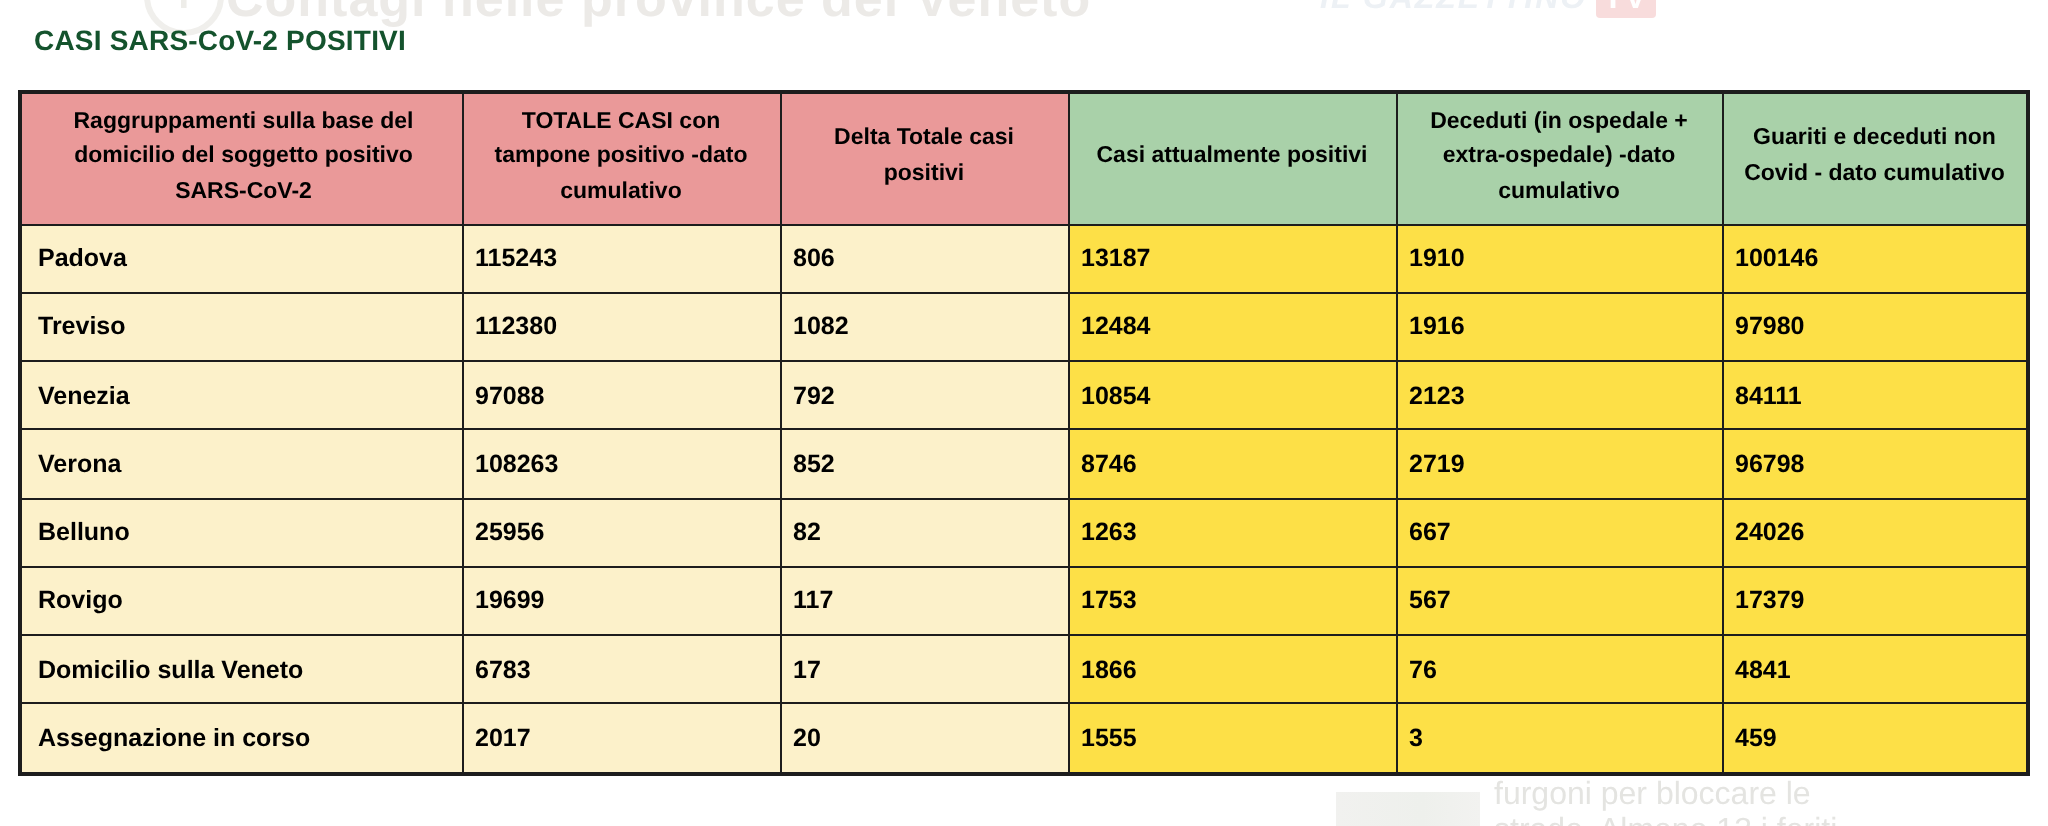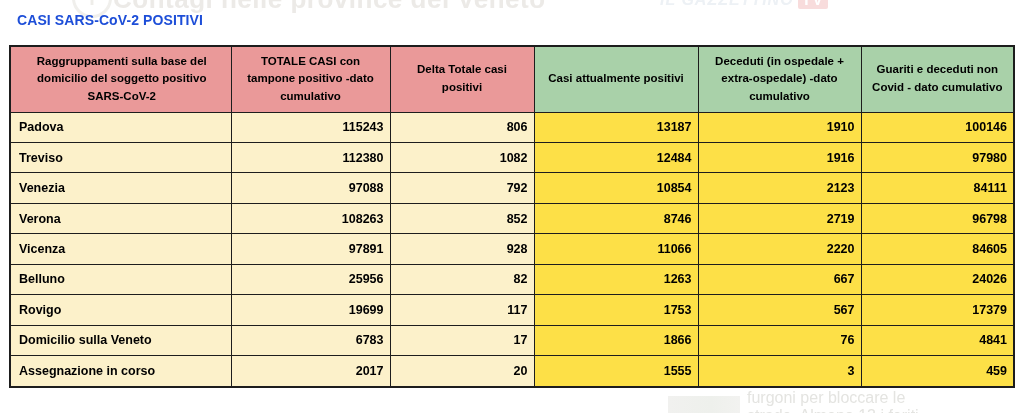--- a/index.html
+++ b/index.html
@@ -39,21 +39,21 @@
   .wm-bottom-img {
     left: 668px; top: 396px; width: 72px; height: 17px;
     background: linear-gradient(90deg,#f1f1ef,#eef0ec 60%,#f2f2f0);
   }
   .wm-caption1 { left: 747px; top: 389px; font-size: 16px; color: #e4e4e1; }
   .wm-caption2 { left: 747px; top: 407px; font-size: 16px; color: #e4e4e1; }
 
   
   .page-title {
     position: absolute; left: 17px; top: 12px;
-    font-size: 14px; font-weight: bold; color: #1d4ed8;
+    font-size: 14px; font-weight: bold; color: #14532d;
     letter-spacing: 0.1px;
   }
 
   
   table.data {
     position: absolute; left: 9px; top: 45px;
     width: 1004px; height: 343px;
     border-collapse: collapse; table-layout: fixed;
     border: 2px solid #1d1d1d;
   }
@@ -64,21 +64,21 @@
     padding: 2px 6px;
     overflow: hidden;
   }
   table.data thead tr { height: 66px; }
   table.data th {
     font-size: 11.5px; line-height: 1.55; text-align: center;
     white-space: normal;
   }
   table.data th.first { text-align: center; padding-left: 8px; }
   table.data td {
-    font-size: 12.5px; text-align: right; white-space: nowrap;
+    font-size: 12.5px; text-align: left; white-space: nowrap;
   }
   table.data td.label { text-align: left; padding-left: 8px; }
   .bg-pink  { background: #ea9999; }
   .bg-hgreen{ background: #a9d1a9; }
   .bg-cream { background: #fcf1ca; margin-top: 25px; }
   .bg-green { background: #fde047; margin-top: 18px; }
 </style>
 </head>
 <body>
 
@@ -137,28 +137,20 @@
     </tr>
     <tr>
       <td class="bg-cream label">Verona</td>
       <td class="bg-cream">108263</td>
       <td class="bg-cream">852</td>
       <td class="bg-green">8746</td>
       <td class="bg-green">2719</td>
       <td class="bg-green">96798</td>
     </tr>
     <tr>
-      <td class="bg-cream label">Vicenza</td>
-      <td class="bg-cream">97891</td>
-      <td class="bg-cream">928</td>
-      <td class="bg-green">11066</td>
-      <td class="bg-green">2220</td>
-      <td class="bg-green">84605</td>
-    </tr>
-    <tr>
       <td class="bg-cream label">Belluno</td>
       <td class="bg-cream">25956</td>
       <td class="bg-cream">82</td>
       <td class="bg-green">1263</td>
       <td class="bg-green">667</td>
       <td class="bg-green">24026</td>
     </tr>
     <tr>
       <td class="bg-cream label">Rovigo</td>
       <td class="bg-cream">19699</td>

